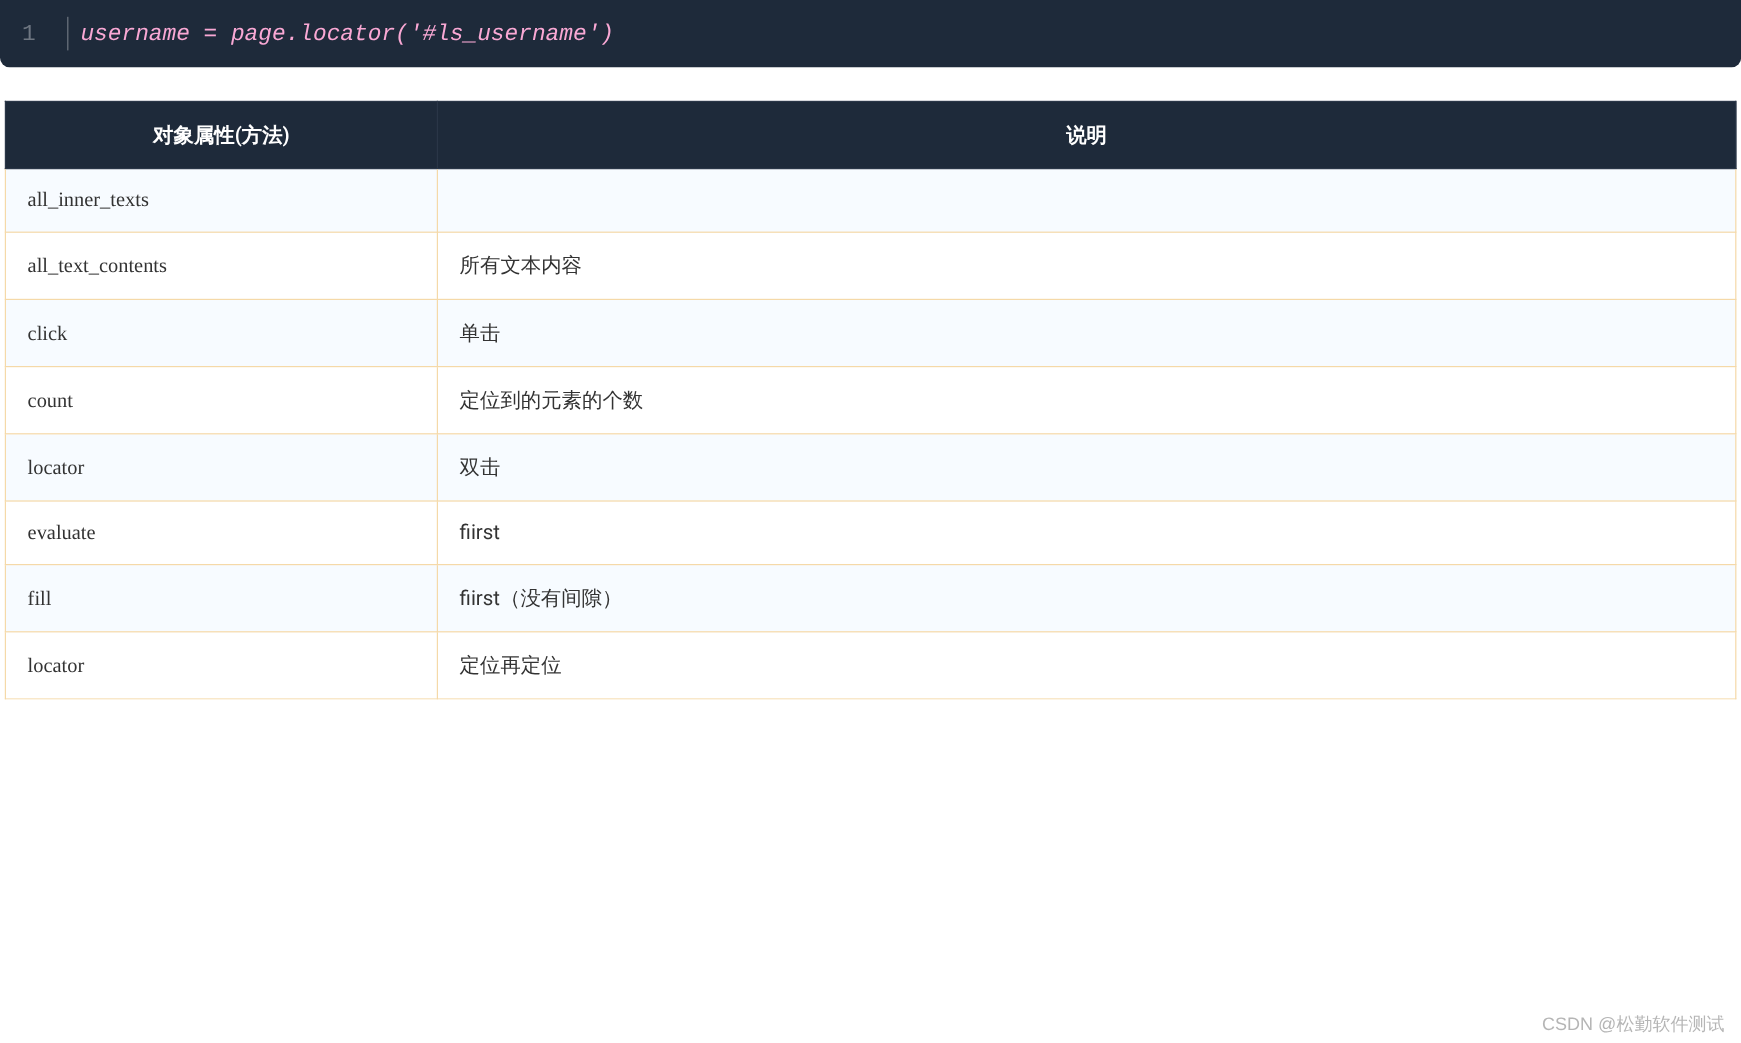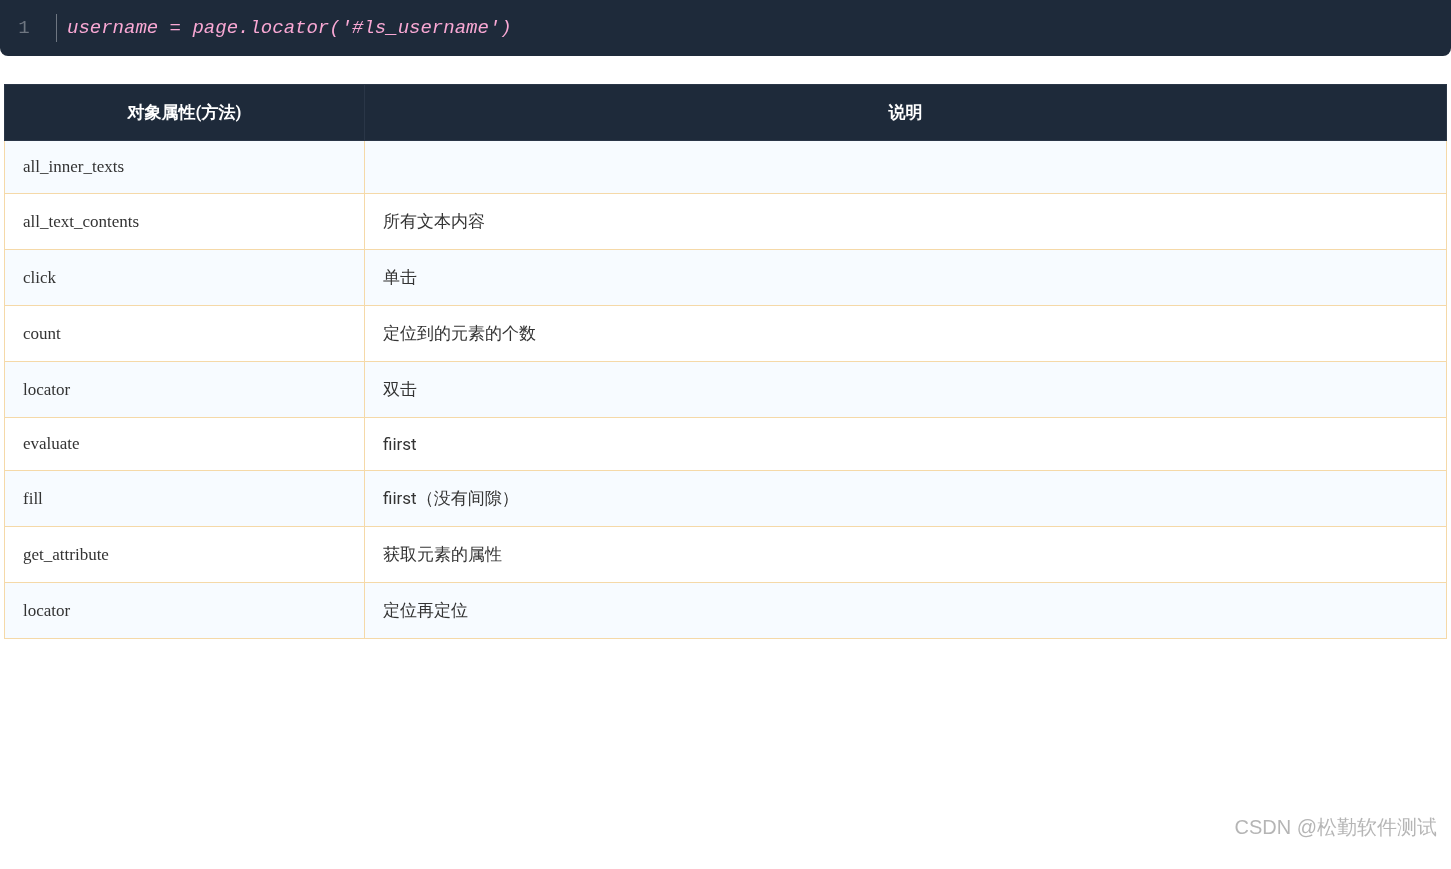--- a/index.html
+++ b/index.html
@@ -74,24 +74,24 @@
       background: #ffffff;
     }
     tbody td:first-child {
       font-family: Georgia, "Times New Roman", serif;
     }
     .bold-cell {
       font-weight: 700;
     }
     .watermark {
       position: fixed;
-      bottom: 28px;
+      bottom: 6px;
       right: 14px;
       color: rgba(120, 120, 120, 0.55);
-      font-size: 20px;
+      font-size: 15px;
       font-family: Arial, sans-serif;
       pointer-events: none;
     }
   </style>
 </head>
 <body>
 
 <div class="code-block">
   <span class="line-number">1</span>
   <span class="code-divider"></span>
@@ -129,24 +129,20 @@
         </tr>
         <tr>
           <td>evaluate</td>
           <td>ﬁirst</td>
         </tr>
         <tr>
           <td>fill</td>
           <td>ﬁirst（没有间隙）</td>
         </tr>
         <tr>
-          <td>get_attribute</td>
-          <td>获取元素的属性</td>
-        </tr>
-        <tr>
           <td>locator</td>
           <td>定位再定位</td>
         </tr>
       </tbody>
   </table>
 </div>
 
 <div class="watermark">CSDN @松勤软件测试</div>
 
 </body></html>

